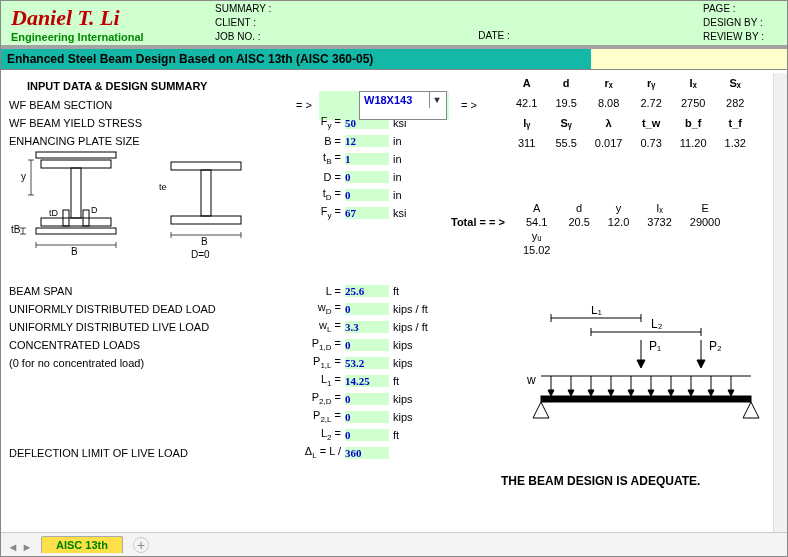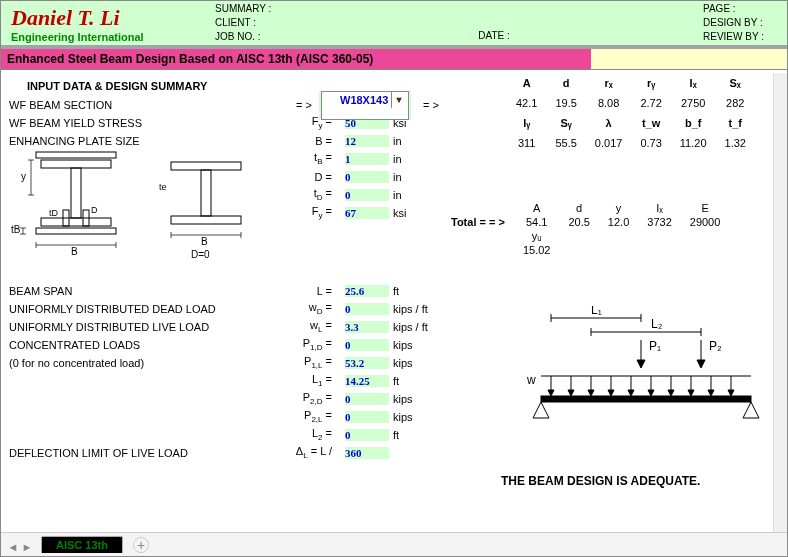--- a/index.html
+++ b/index.html
@@ -36,32 +36,32 @@
   }
   .meta-left { flex: 0 0 80px; padding: 2px 4px; font-size:10px;}
   .meta-left div, .meta-right div { height: 14px; }
   .meta-mid  { flex: 1; display:flex; align-items:flex-end; justify-content:center; font-size:10px; padding-bottom:4px;}
   .meta-right{ flex: 0 0 90px; padding:2px 6px; font-size:10px;}
   .title-bar {
     display:flex;
   }
   .title-left {
     flex: 0 0 590px;
-    background:#ec4899;
+    background:#14b8a6;
     font-weight:bold;
     padding:3px 6px;
     font-size:12px;
     border-bottom:1px solid #888;
   }
   .title-right { flex:1; background:#ffffcc; border-bottom:1px solid #888;}
   .main { padding: 6px 8px 0 8px; position:relative;}
   .section-h { font-weight:bold; font-size:11px; margin:4px 18px;}
   .row { display:flex; align-items:center; height:18px; font-size:11px;}
   .lbl { flex: 0 0 280px; }
-  .sym { flex: 0 0 56px; text-align:right; padding-right:13px;}
+  .sym { flex: 0 0 56px; text-align:right; padding-right:4px;}
   .val { flex: 0 0 44px; text-align:left; color:#0000cc; font-weight:bold;font-family:Liberation Serif, serif;}
   .unit{ flex: 0 0 50px; padding-left:4px;}
   .hl  { background:#d0ffd0;}
   .arrow-eq { flex:0 0 30px; text-align:center;}
   .props {
     position:absolute;
     left:505px; top:2px;
     font-size:11px;
   }
   .props table td { padding: 0 8px; text-align:center; height:18px;}
@@ -82,29 +82,29 @@
     font-weight:bold; font-size:12px;
   }
   .tabs {
     position:absolute; left:0; bottom:0; height:24px; width:100%;
     background:#f4f4f4; border-top:1px solid #ccc;
     display:flex; align-items:center; padding-left:40px; font-size:11px;
   }
   .tab-nav { position:absolute; left:6px; bottom:3px; display:flex; gap:2px;}
   .tab-nav span{ width:12px; text-align:center; color:#888;}
   .tab {
-    padding:2px 14px; background:#000000; border:1px solid #aaa; border-bottom:none;
+    padding:2px 14px; background:#fde047; border:1px solid #aaa; border-bottom:none;
     color:#008000; font-weight:bold; border-radius:2px 2px 0 0;
   }
   .tab-plus { margin-left:10px; color:#888; font-size:14px; border:1px solid #ccc; border-radius:50%; width:16px; height:16px; display:flex; align-items:center; justify-content:center;}
   .dropdown {
     display:inline-block; width:88px;
     border:1px solid #888; background:#fff; height:29px;
     position:relative; color:#0000cc; font-weight:bold; font-size:11px;
-    padding-left:18px; line-height:16px;
+    padding-left:4px; line-height:16px;margin-left:38px;
   }
   .dropdown::after{
     content:"▾"; position:absolute; right:2px; top:0; color:#333; font-size:10px;
     border-left:1px solid #888; width:14px; text-align:center; height:16px; line-height:16px;
   }
   sub{font-size:8px;}
   .scroll-right { position:absolute; right:0; top:72px; bottom:24px; width:14px; background:#f0f0f0; border-left:1px solid #ddd;}
 </style>
 </head>
 <body>

